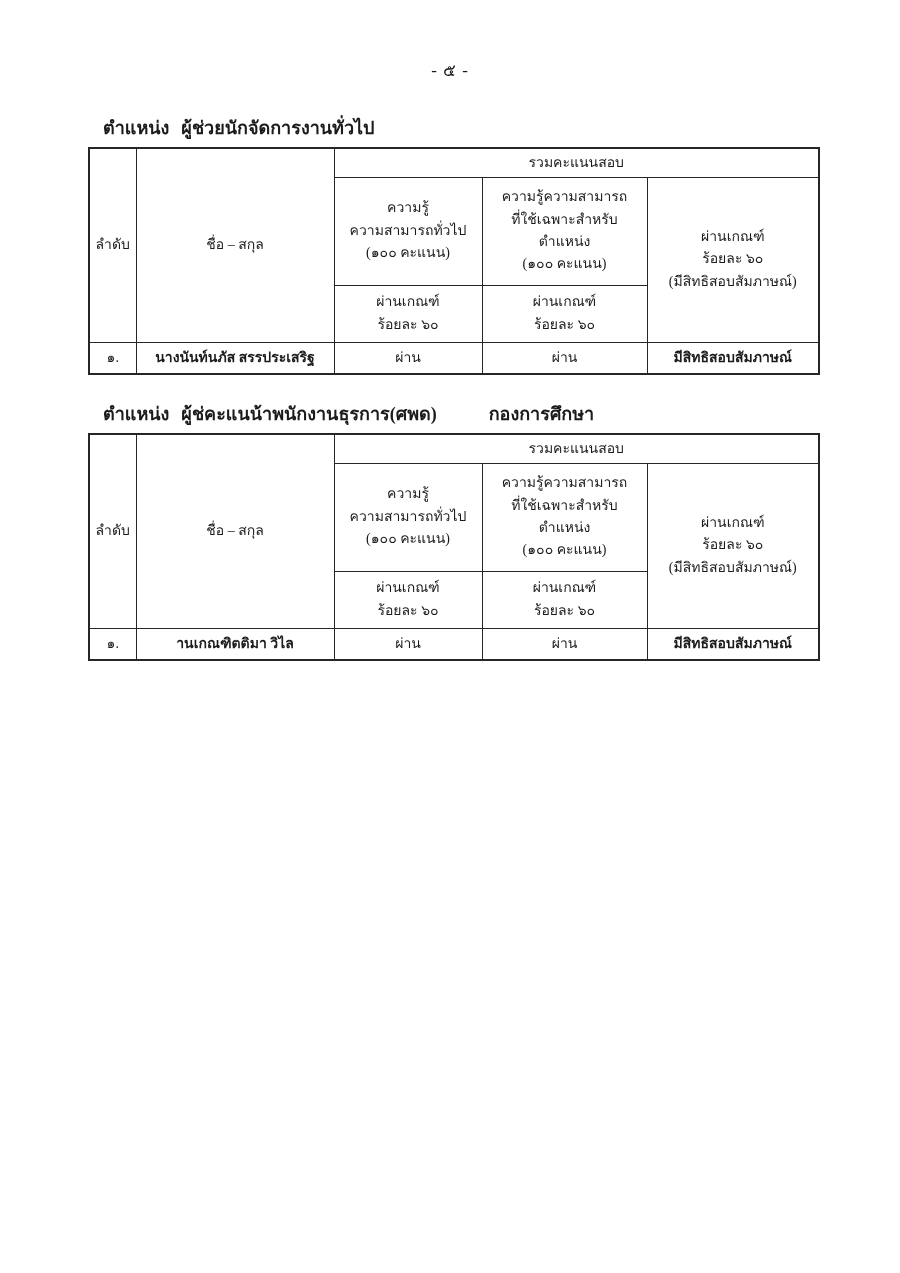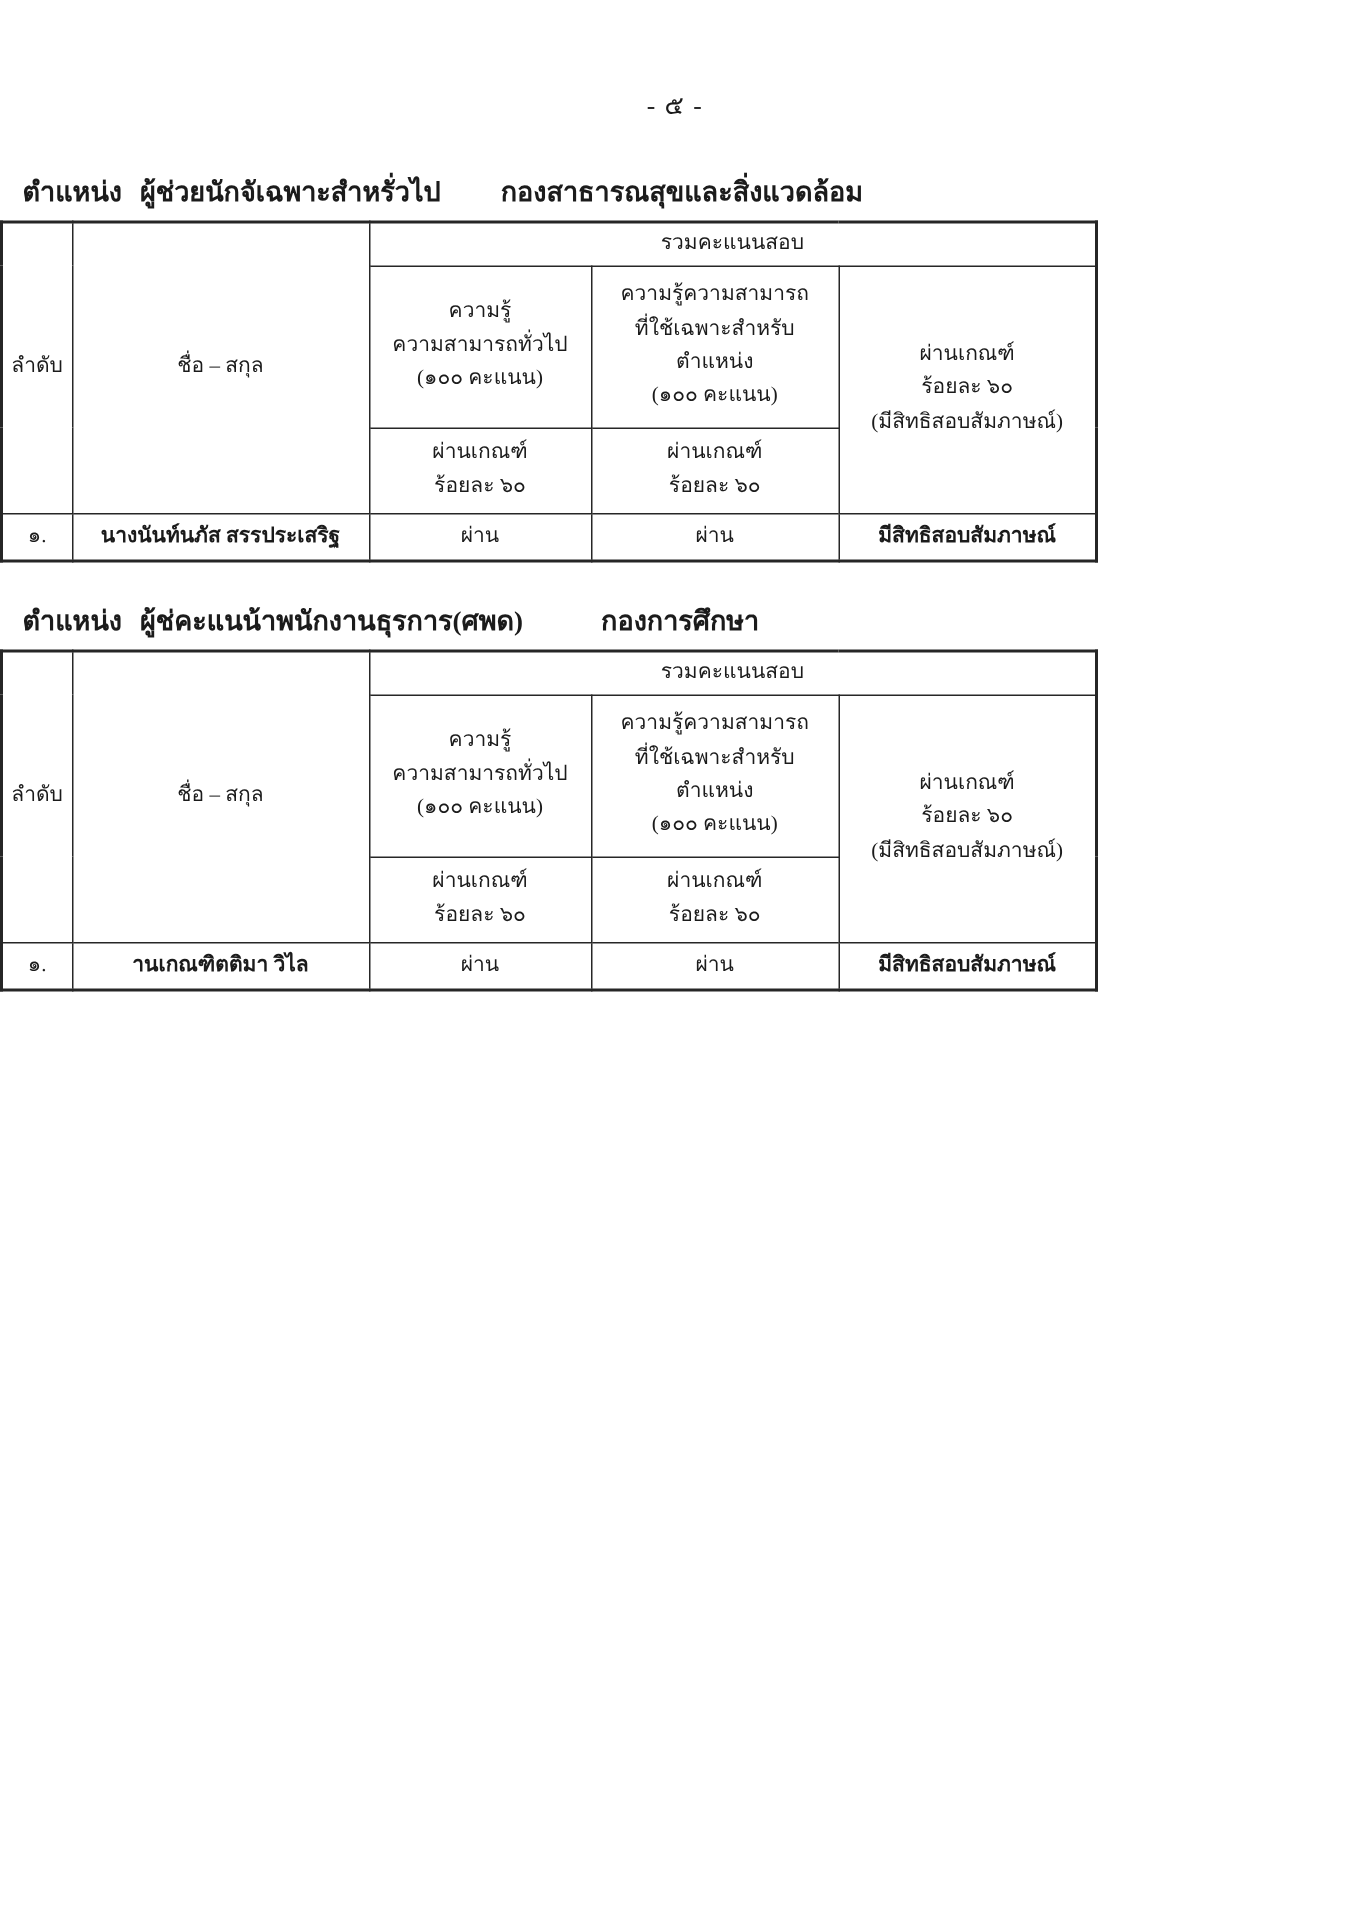--- a/index.html
+++ b/index.html
@@ -13,21 +13,21 @@
     color: #1b1b1b;
     font-family: "Liberation Serif", serif;
     overflow: hidden;
   }
   .page-number {
     padding-top: 56px;
     text-align: center;
     font-size: 17px;
     letter-spacing: 1px;
   }
-  .table-block { width: 671px; }
+  .table-block { margin-left: 88px; width: 671px; }
   .block-1 { margin-top: 30px; }
   .block-2 { margin-top: 24px; }
   .tbl-title {
     display: flex;
     align-items: baseline;
     margin-left: 15px;
     margin-bottom: 5px;
     font-size: 18px;
     font-weight: bold;
     white-space: pre;
@@ -62,22 +62,21 @@
 </head>
 <body>
 
 <div class="page">
 
   <div class="page-number">- ๕ -</div>
 
   <section class="table-block block-1">
     <div class="tbl-title">
       <span class="t-label">ตำแหน่ง</span>
-      <span class="t-position">ผู้ช่วยนักจัเฉพาะสำหรั่วไป</span>
-      <span class="t-department gap-dept-1">กองสาธารณสุขและสิ่งแวดล้อม</span>
+      <span class="t-position">ผู้ช่วยนักจัดการงานทั่วไป</span>
     </div>
 
     <table class="results">
       <colgroup>
         <col style="width:47px">
         <col style="width:198px">
         <col style="width:148px">
         <col style="width:165px">
         <col style="width:172px">
       </colgroup>

